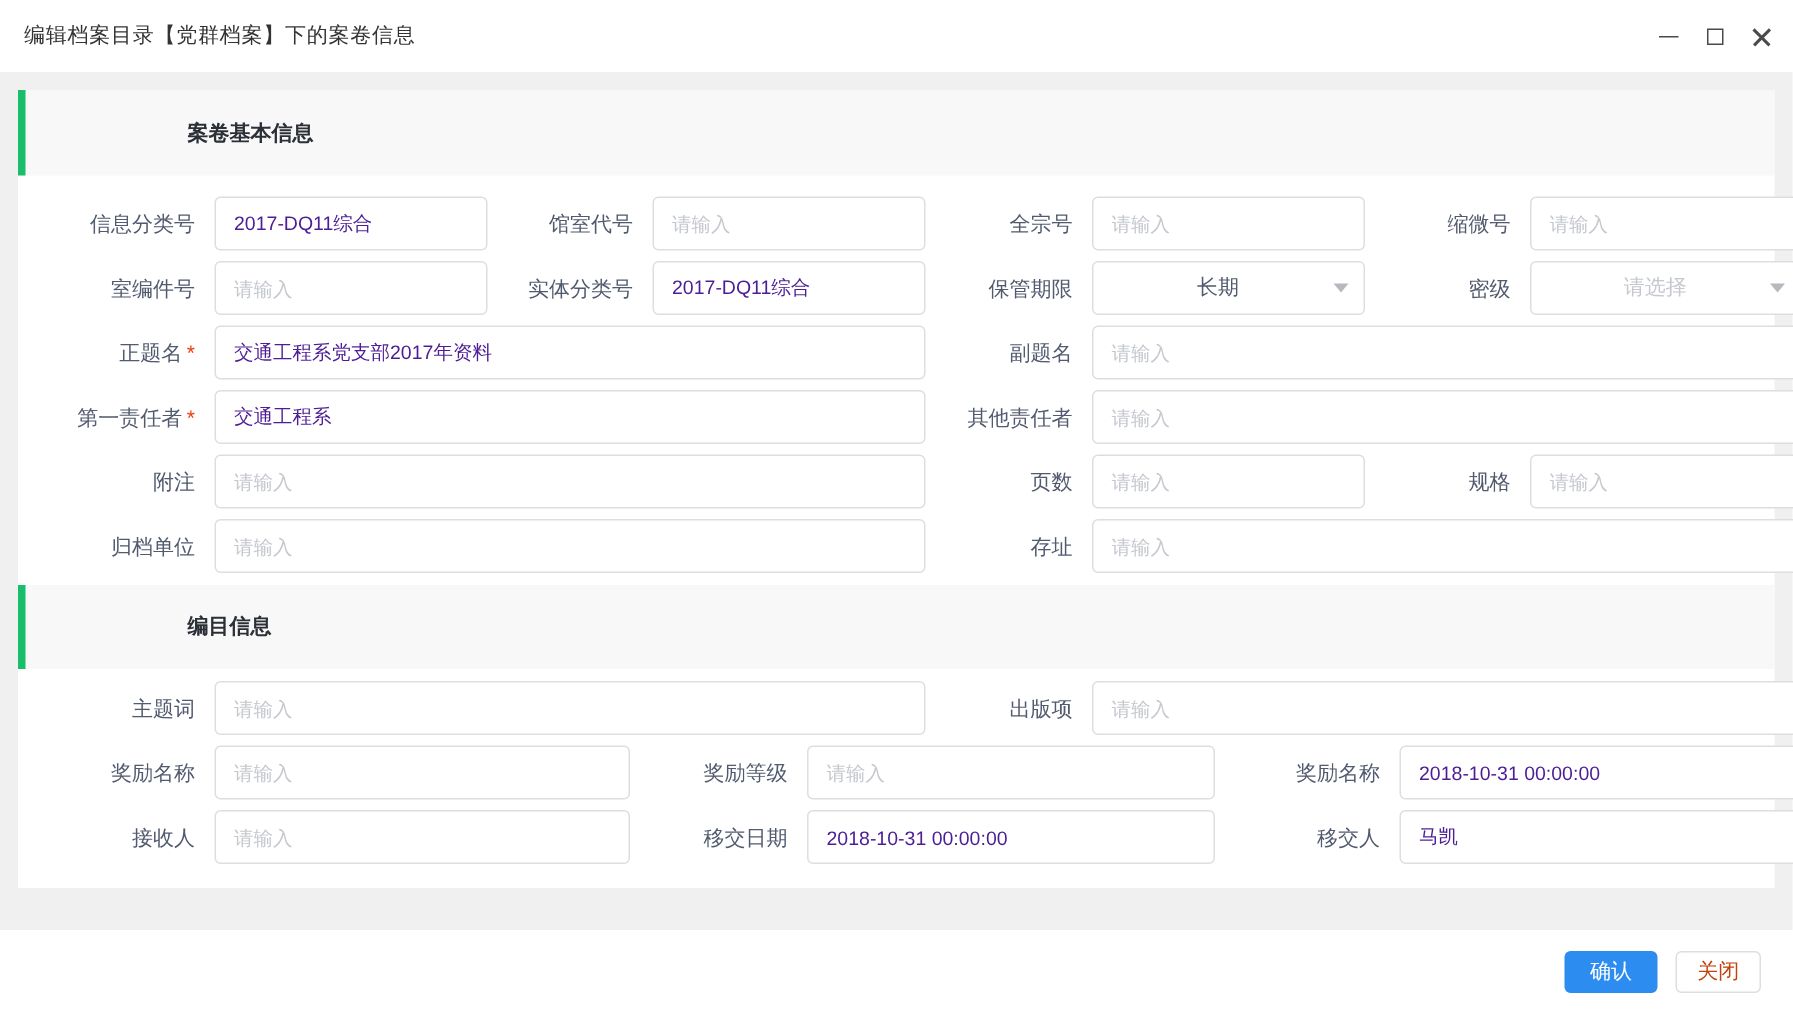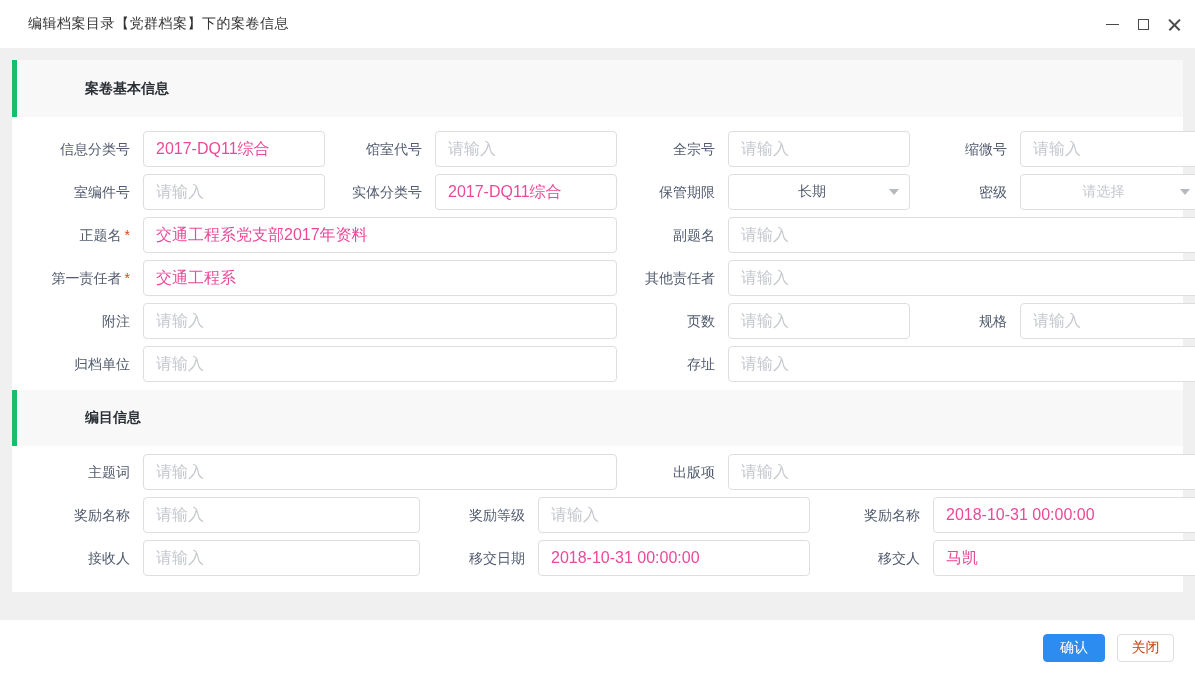--- a/index.html
+++ b/index.html
@@ -1,57 +1,57 @@
 <!DOCTYPE html>
 <html><head>
 <meta charset="utf-8">
 <style>
   * { box-sizing: border-box; margin: 0; padding: 0; }
   html,body { width:1195px; height:675px; overflow:hidden; background:#fff;
               font-family:"Liberation Sans","DejaVu Sans",sans-serif; }
 
   
-  .titlebar { position:absolute; top:0; left:12px; right:0; height:48px; background:#fff;
+  .titlebar { position:absolute; top:0; left:0; right:0; height:48px; background:#fff;
               display:flex; align-items:center; padding:0 14px 0 16px; }
   .title { font-size:14px; color:#333; letter-spacing:.5px; }
   .controls { margin-left:auto; display:flex; align-items:center; gap:17px; }
   .ctl { width:14px; height:14px; display:flex; align-items:center; justify-content:center;
          cursor:pointer; position:relative; }
   .ic-min { width:13px; height:0; border-top:1.5px solid #4a4a4a; display:block; }
   .ic-max { width:11px; height:11px; border:1.5px solid #4a4a4a; display:block; }
   .ic-close { width:13px; height:13px; position:relative; display:block; }
   .ic-close::before, .ic-close::after { content:""; position:absolute; left:-1px; top:6px;
          width:15px; height:1.5px; background:#4a4a4a; }
   .ic-close::before { transform:rotate(45deg); }
   .ic-close::after  { transform:rotate(-45deg); }
 
   
   .body-bg { position:absolute; top:48px; bottom:55px; left:0; right:0; background:#f0f0f0; }
   .panel { position:absolute; top:12px; left:12px; width:1171px; height:532px; background:#fff; }
 
   .section-header { height:57px; background:#f8f8f9; border-left:5px solid #19be6b;
                     display:flex; align-items:center; padding-left:68px; }
-  .section-header span { font-size:14px; font-weight:700; color:#2b2f36; }
+  .section-header span { font-size:14px; font-weight:700; color:#2b2f36;margin-left:40px; }
   .section-header.s2 { height:56px; margin-top:8px;align-items:center; }
 
   .rows { padding-top:14px; }
   .rows.s2 { padding-top:8px; }
   .row { display:flex; margin-bottom:7px; height:36px;padding-left:20px; }
   .row:last-child { margin-bottom:0; }
 
   label.lb { display:block; line-height:36px; font-size:14px; color:#515a6e;
              text-align:right; padding-right:13px; white-space:nowrap; flex:none; }
   .req { color:#ed4014; margin-left:3px; font-size:14px; }
 
   .w111{width:111px} .w110{width:110px} .w118{width:118px} .w123{width:123px}
   .i182{width:182px} .i181{width:181px} .i474{width:474px} .i473{width:473px}
   .i277{width:277px} .i272{width:272px} .i268{width:268px}
 
   input.ip { height:36px; border:1px solid #dcdee2; border-radius:4px; padding:0 12px;
-             font-size:16px; color:#ec4899; background:#fff; outline:none; flex:none;
+             font-size:13px; color:#4c1d95; background:#fff; outline:none; flex:none;
              font-family:"Liberation Sans","DejaVu Sans",sans-serif; }
   input.ip::placeholder { color:#c5c8ce; opacity:1; }
 
   .select { height:36px; border:1px solid #dcdee2; border-radius:4px; background:#fff;
             position:relative; display:flex; align-items:center; padding:0 26px 0 12px;
             cursor:pointer; flex:none;justify-content:center; }
   .select .sel-text { font-size:14px; color:#515a6e; }
   .select .sel-text.ph { color:#c5c8ce; }
   .caret { position:absolute; right:10px; top:50%; margin-top:-3px; width:0; height:0;
            border-left:5px solid transparent; border-right:5px solid transparent;

